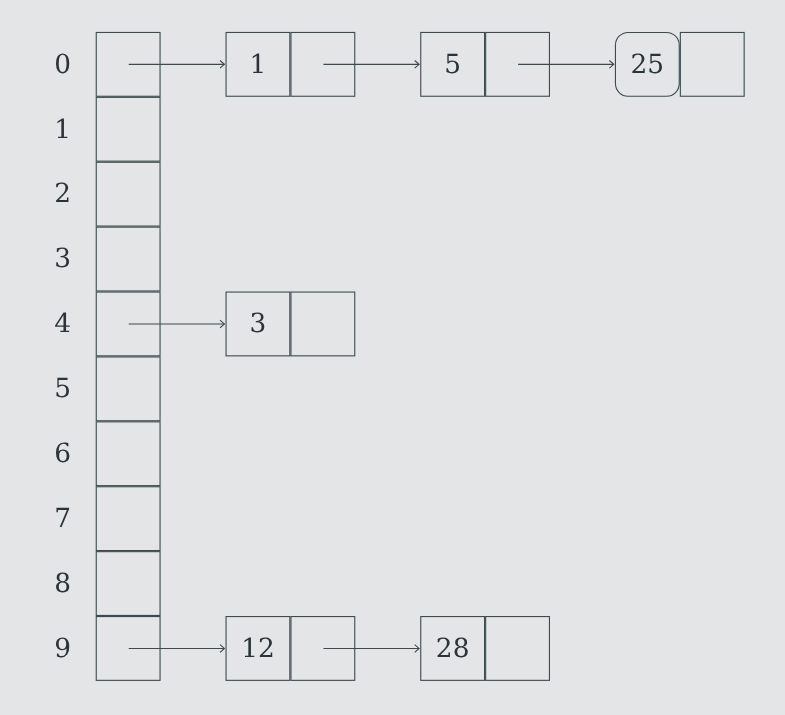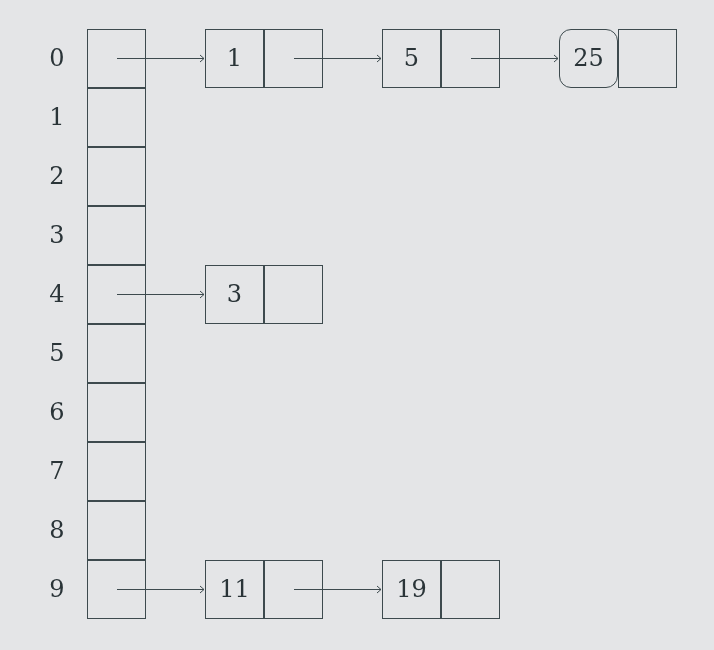--- a/index.html
+++ b/index.html
@@ -39,23 +39,23 @@
 <div class="cell" style="left:205px;top:29px;">1</div>
 <div class="cell" style="left:264px;top:29px;"></div>
 <div class="cell" style="left:382px;top:29px;">5</div>
 <div class="cell" style="left:441px;top:29px;"></div>
 <div class="cell" style="left:559px;top:29px;border-radius:12px;">25</div>
 <div class="cell" style="left:618px;top:29px;"></div>
 
 <div class="cell" style="left:205px;top:265px;">3</div>
 <div class="cell" style="left:264px;top:265px;"></div>
 
-<div class="cell" style="left:205px;top:560px;">11</div>
+<div class="cell" style="left:205px;top:560px;">12</div>
 <div class="cell" style="left:264px;top:560px;"></div>
-<div class="cell" style="left:382px;top:560px;">19</div>
+<div class="cell" style="left:382px;top:560px;">28</div>
 <div class="cell" style="left:441px;top:560px;"></div>
 
 <svg width="714" height="650">
   <g stroke="#3d4a4e" stroke-width="1" fill="none">
     <line x1="117" y1="58.5" x2="204" y2="58.5"></line>
     <path d="M200,55 L204,58.5 L200,62"></path>
     <line x1="294" y1="58.5" x2="381" y2="58.5"></line>
     <path d="M377,55 L381,58.5 L377,62"></path>
     <line x1="471" y1="58.5" x2="558" y2="58.5"></line>
     <path d="M554,55 L558,58.5 L554,62"></path>

